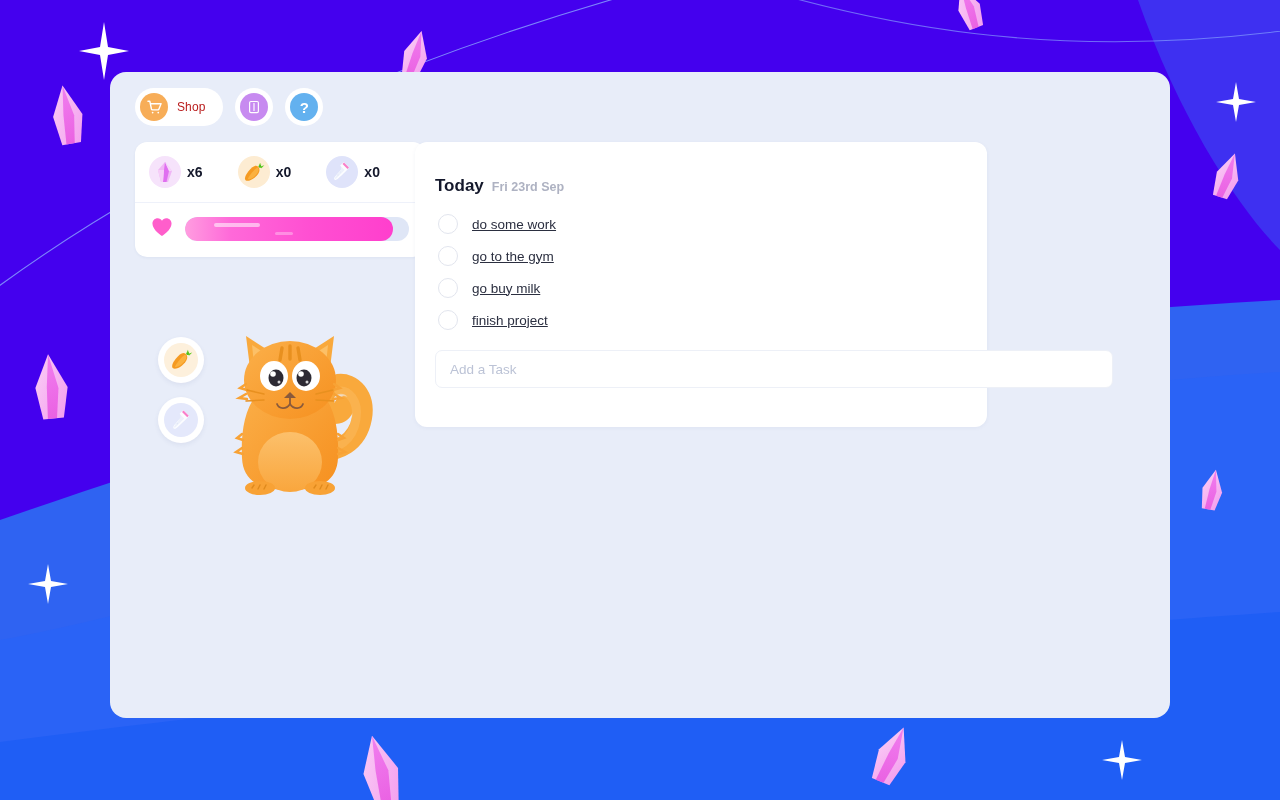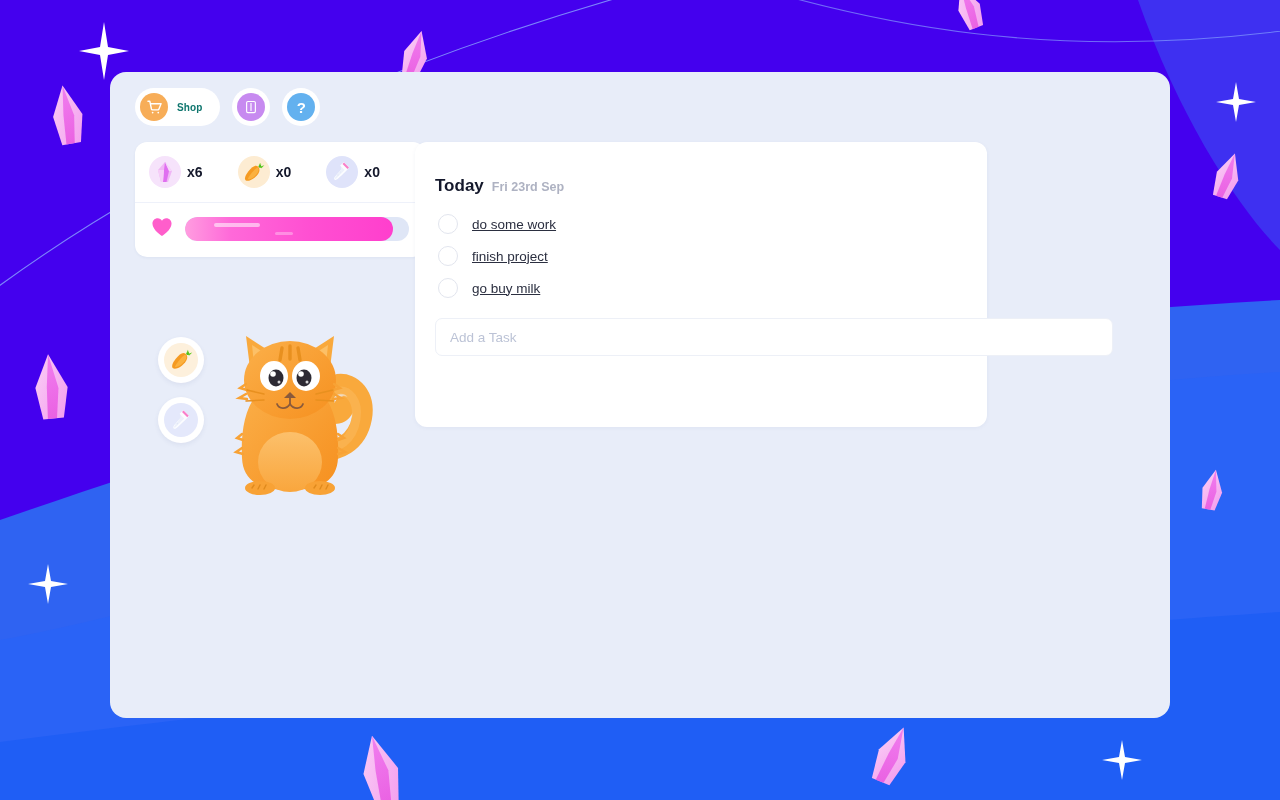--- a/index.html
+++ b/index.html
@@ -26,21 +26,21 @@
   #toolbar {
     position:absolute; left:25px; top:16px;
     display:flex; align-items:center; gap:12px;
   }
   .pill-btn {
     height:38px; background:#fff; border-radius:19px;
     display:flex; align-items:center; gap:9px;
     padding:0 18px 0 5px; border:none; cursor:pointer;
   }
   .pill-btn .label {
-    font-size:10px; font-weight:bold; color:#0f766e; letter-spacing:.1px;
+    font-size:12px; font-weight:normal; color:#b91c1c; letter-spacing:.1px;
   }
   .round-btn {
     width:38px; height:38px; background:#fff; border-radius:50%;
     display:flex; align-items:center; justify-content:center;
     border:none; cursor:pointer;
   }
   .ico-circle {
     width:28px; height:28px; border-radius:50%;
     display:flex; align-items:center; justify-content:center; flex:0 0 28px;
   }
@@ -379,23 +379,27 @@
       <span class="date">Fri 23rd Sep</span>
     </div>
 
     <div id="task-list">
       <div class="task-row">
         <span class="task-checkbox"></span>
         <span class="task-label">do some work</span>
       </div>
       <div class="task-row">
         <span class="task-checkbox"></span>
-        <span class="task-label">finish project</span>
+        <span class="task-label">go to the gym</span>
       </div>
       <div class="task-row">
         <span class="task-checkbox"></span>
         <span class="task-label">go buy milk</span>
       </div>
+      <div class="task-row">
+        <span class="task-checkbox"></span>
+        <span class="task-label">finish project</span>
+      </div>
     </div>
 
     <input id="add-task-input" type="text" placeholder="Add a Task" style="">
   </div>
 </div>
 
 </body></html>

